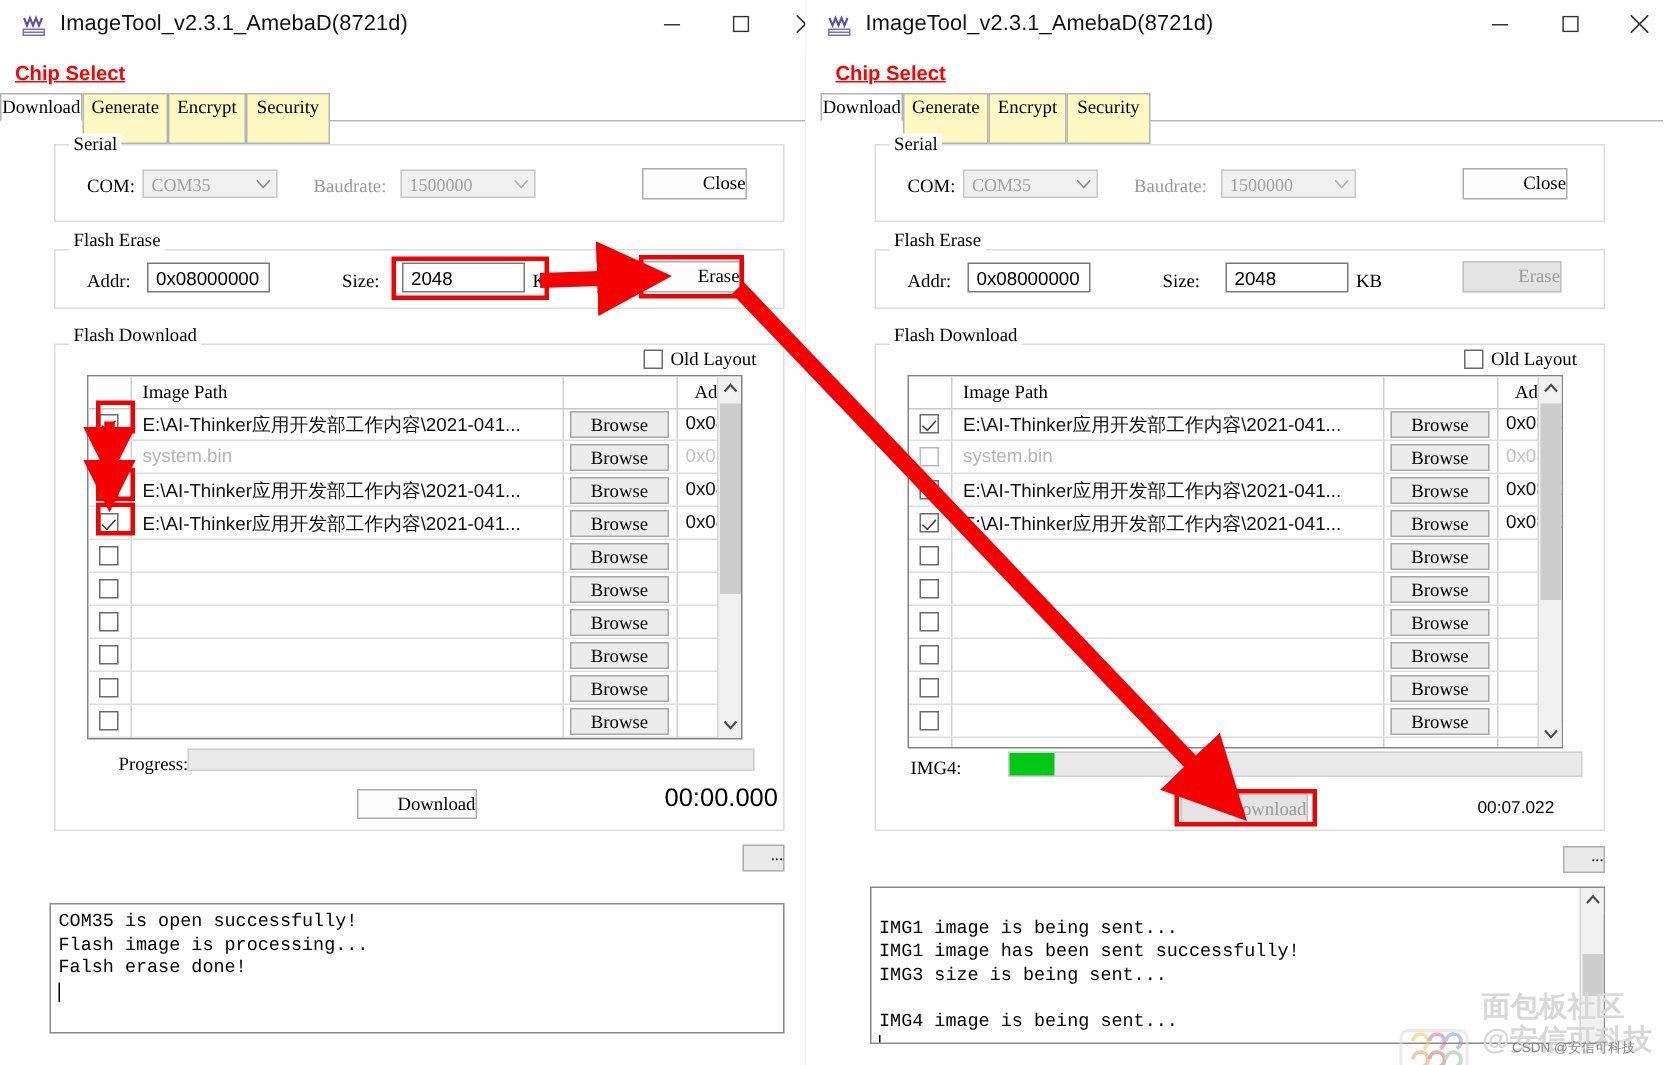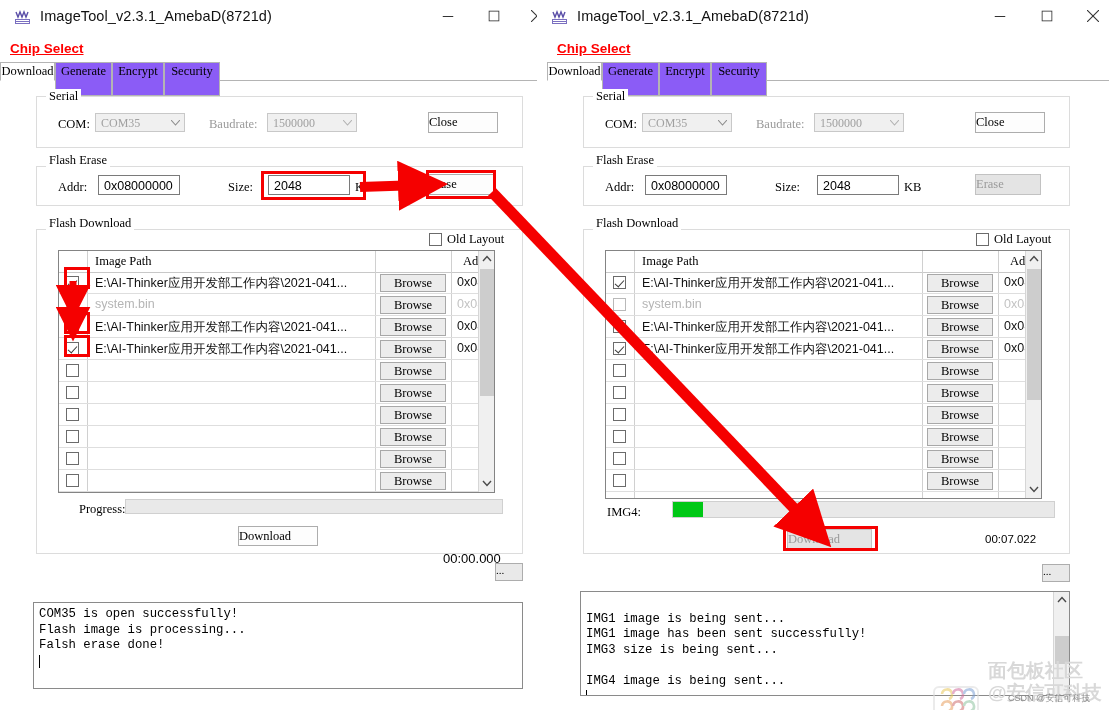--- a/index.html
+++ b/index.html
@@ -14,21 +14,21 @@
   .tb-icon{position:absolute;left:14px;top:10px;width:17px;height:16px;}
   .tb-title{position:absolute;left:40px;top:8px;font-family:"Liberation Sans",sans-serif;
             font-size:14.5px;color:#111;letter-spacing:0.1px;white-space:nowrap;}
   .tb-btn{position:absolute;top:0;width:46px;height:32px;cursor:default;}
   .tb-btn svg{position:absolute;left:50%;top:50%;transform:translate(-50%,-50%);}
 
   
   .chipsel{position:absolute;font-family:"Liberation Sans",sans-serif;font-weight:bold;
            font-size:13.5px;color:#f00;text-decoration:underline;}
   .tabstrip{position:absolute;height:19px;}
-  .tab{position:absolute;top:0;height:34px;border:1px solid #b4b4b4;background:#8b5cf6;
+  .tab{position:absolute;top:0;height:34px;border:1px solid #b4b4b4;background:#fef9c3;
        font-size:12.5px;color:#000;text-align:center;line-height:17px;box-sizing:border-box;}
   .tab.active{background:#fff;border-bottom:1px solid #fff;height:19px;}
   .tabline{position:absolute;height:1px;background:#b4b4b4;}
 
   
   .group{position:absolute;border:1px solid #dcdcdc;box-sizing:border-box;}
   .glabel{position:absolute;background:#fff;font-size:12.5px;color:#000;padding:0 3px;}
 
   .lbl{position:absolute;font-size:12.5px;color:#000;white-space:nowrap;}
   .lbl.dis{color:#9a9a9a;}
@@ -38,21 +38,21 @@
   .combo .ctext{position:absolute;left:5px;top:2px;font-size:12px;color:#a0a0a0;}
   .combo .carrow{position:absolute;right:4px;top:50%;transform:translateY(-50%);}
 
   
   .tbox{position:absolute;border:1px solid #7a7a7a;background:#fff;box-sizing:border-box;}
   .tbox .ttext{position:absolute;left:5px;top:3px;font-size:12.5px;color:#000;
                font-family:"Liberation Sans",sans-serif;}
 
   
   .btn{position:absolute;border:1px solid #adadad;background:#e9e9e9;box-sizing:border-box;
-       font-size:12.5px;color:#000;text-align:left;cursor:default;}
+       font-size:12.5px;color:#000;text-align:right;cursor:default;}
   .btn.dis{color:#9a9a9a;background:#e4e4e4;border-color:#c2c2c2;}
   .btn.white{background:#fdfdfd;}
 
   
   .cbx{position:absolute;width:13px;height:13px;border:1px solid #6b6b6b;background:#fff;
        box-sizing:border-box;}
   .cbx.checked::after{content:"";position:absolute;left:3px;top:1px;width:4px;height:8px;
        border:solid #3a3a3a;border-width:0 1.6px 1.6px 0;transform:rotate(42deg);}
   .cbx.dis{border-color:#b9b9b9;}
 
@@ -249,21 +249,21 @@
           </svg></div>
         <div class="sb-thumb" style="top: 18px; height: 127px;"></div>
       </div>
     </div>
 
   <div class="lbl" style="left:79px;top:502px">Progress:</div>
   <div class="pbar" style="left:125px;top:499px;width:378px;height:15px">
     <div class="pfill" id="pfill-left" style="width:0%"></div>
   </div>
   <div class="btn white" style="left:238px;top:526px;width:80px;height:20px;line-height:18px">Download</div>
-  <div class="lbl" style="left:443px;top:551px;font-family:'Liberation Sans',sans-serif;font-size:13px">00:00.000</div>
+  <div class="lbl" style="left:443px;top:522px;font-family:'Liberation Sans',sans-serif;font-size:17px">00:00.000</div>
 
   <div class="btn" style="left:495px;top:563px;width:28px;height:18px;line-height:12px;font-size:11px">...</div>
 
   <div class="logbox" id="log-left" style="left:33px;top:602px;width:490px;height:87px">
       <div class="logline" style="top: 4px; font-family: &quot;Liberation Mono&quot;, monospace;">COM35 is open successfully!</div>
       <div class="logline" style="top: 19.5px; font-family: &quot;Liberation Mono&quot;, monospace;">Flash image is processing...</div>
       <div class="logline" style="top: 35px; font-family: &quot;Liberation Mono&quot;, monospace;">Falsh erase done!</div>
       <div class="caret" style="left: 5px; top: 51.5px; height: 13px;"></div>
     </div>
 </div>

